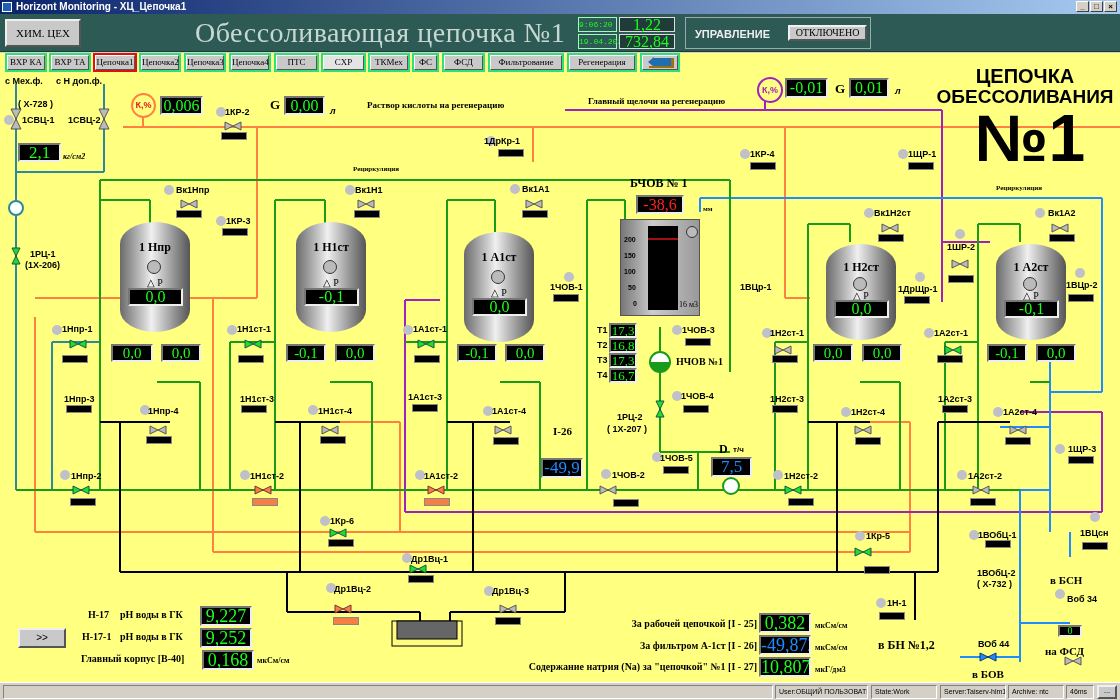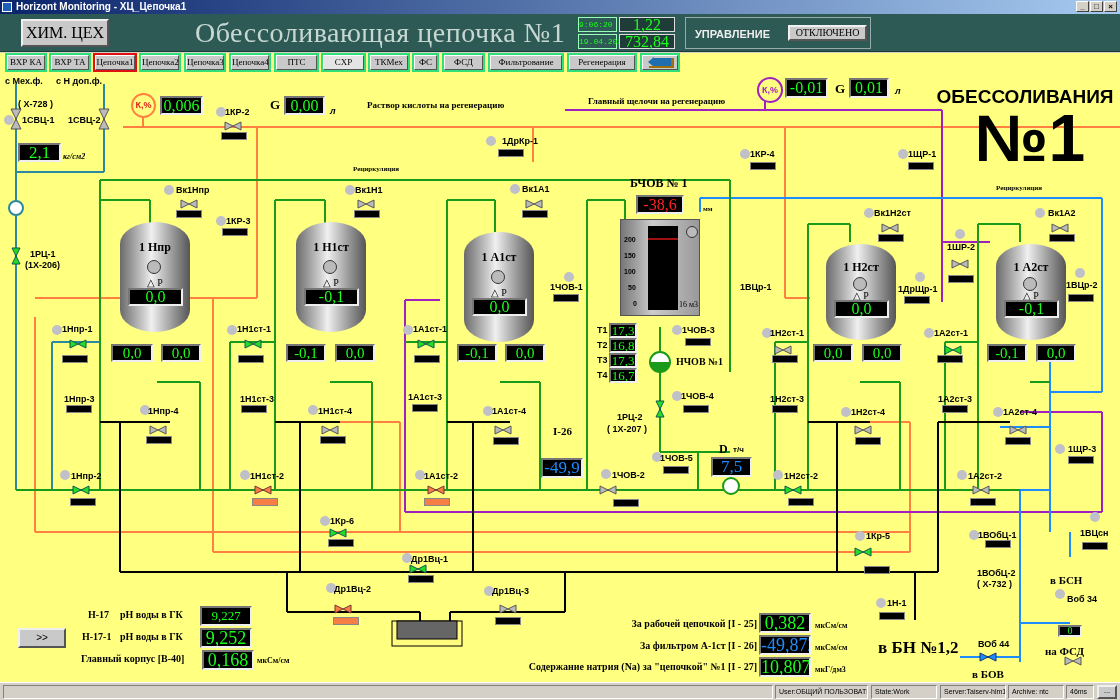--- a/index.html
+++ b/index.html
@@ -3,21 +3,21 @@
 <meta charset="utf-8">
 <style>
 *{box-sizing:border-box;margin:0;padding:0}
 body{width:1120px;height:700px;overflow:hidden;background:#d4d0c8;font-family:"Liberation Sans",sans-serif;position:relative}
 .titlebar{position:absolute;left:0;top:0;width:1120px;height:14px;background:linear-gradient(90deg,#0a246a,#a6caf0);color:#fff;font-size:10px;font-weight:bold;line-height:14px;padding-left:16px}
 .titlebar .app-ico{position:absolute;left:2px;top:2px;width:10px;height:10px;background:#1c5fb8;border:1px solid #fff}
 .winbtns{position:absolute;right:3px;top:1px;display:flex;gap:1px}
 .winbtns span{width:13px;height:11px;background:#d4d0c8;border:1px solid;border-color:#fff #404040 #404040 #fff;font-size:8px;color:#000;line-height:9px;text-align:center;font-weight:bold}
 .header{position:absolute;left:0;top:14px;width:1120px;height:38px;background:#2e5a55;border-bottom:1px solid #1a3a36}
 .btn-gray{background:#c9c9c9;border:2px solid;border-color:#f0f0f0 #555 #555 #f0f0f0;font-family:"Liberation Serif",serif;color:#000;text-align:center;cursor:pointer}
-.hchem{position:absolute;left:21px;top:5px;width:88px;height:28px;font-size:16px;line-height:24px}
+.hchem{position:absolute;left:5px;top:5px;width:76px;height:28px;font-size:11px;line-height:24px}
 .htitle{position:absolute;left:195px;top:3px;font-family:"Liberation Serif",serif;font-size:28px;color:#c7d8d2;letter-spacing:0.5px}
 .clock{position:absolute;left:578px;top:3px}
 .clock .c{position:absolute;width:39px;height:15px;border:1px solid #9fb;background:#2e5a55;color:#1bff1b;font-family:Liberation Mono, monospace;font-size:8px;line-height:13px;}
 .clock .v{position:absolute;width:56px;height:15px;border:1px solid #ddd;background:#1f3c38;color:#1bff1b;font-family:"Liberation Serif",serif;font-size:16px;line-height:13px;text-align:center}
 .ctrlbox{position:absolute;left:685px;top:3px;width:186px;height:32px;border:1px solid #9aa;background:#2e5a55}
 .ctrlbox .lbl{position:absolute;left:9px;top:10px;color:#eee;font-size:11px}
 .ctrlbox .st{position:absolute;left:102px;top:7px;width:79px;height:16px;font-size:10px;line-height:12px}
 .navbar{position:absolute;left:0;top:53px;width:1120px;height:19px;background:#ffff80}
 .nav{position:absolute;top:0;height:19px;border:2px solid #2fe07a;background:#2fe07a;padding:0}
 .nav .inner{display:block;height:15px;background:#c9c9c9;border:1px solid;border-color:#fff #555 #555 #fff;font-family:"Liberation Serif",serif;font-size:9px;line-height:13px;text-align:center;color:#000}
@@ -317,28 +317,29 @@
   <div class="lbl" style="left:330px;top:34px;font-style:italic">л</div>
   <div class="lbls" style="left:367px;top:28px">Раствор кислоты на регенерацию</div>
 
   <div style="position:absolute;left:757px;top:5px;width:26px;height:26px;border:2px solid #a020c0;border-radius:50%;background:#ffff80;color:#a020c0;font-size:9px;font-weight:bold;line-height:22px;text-align:center">К,%</div>
   <div class="disp" style="left:785px;top:6px;width:43px;height:20px;font-size:16px;line-height:16px">-0,01</div>
   <div class="lbls" style="left:835px;top:9px;font-size:13px">G</div>
   <div class="disp" style="left:849px;top:6px;width:40px;height:20px;font-size:16px;line-height:16px">0,01</div>
   <div class="lbl" style="left:895px;top:14px;font-style:italic">л</div>
   <div class="lbls" style="left:588px;top:24px">Главный щелочи на регенерацию</div>
 
+  <div class="bigtitle" style="left:930px;top:-7px;width:190px;font-size:20px">ЦЕПОЧКА</div>
   <div class="bigtitle" style="left:925px;top:14px;width:200px;font-size:19px">ОБЕССОЛИВАНИЯ</div>
   <div class="bigtitle" style="left:940px;top:26px;width:180px;font-size:66px;line-height:80px">№1</div>
 
   <div class="lbls" style="left:353px;top:93px;font-size:7px">Рециркуляция</div>
   <div class="lbls" style="left:996px;top:112px;font-size:7px">Рециркуляция</div>
 
   <div class="dot" style="left:486px;top:64px"></div>
-  <div class="lbl" style="left:502px;top:64px">1ДрКр-1</div>
+  <div class="lbl" style="left:484px;top:64px">1ДрКр-1</div>
   <div class="bar" style="left:498px;top:77px;width:26px"></div>
   <div class="dot" style="left:740px;top:77px"></div>
   <div class="lbl" style="left:750px;top:77px">1КР-4</div>
   <div class="bar" style="left:750px;top:90px;width:26px"></div>
   <div class="dot" style="left:898px;top:77px"></div>
   <div class="lbl" style="left:908px;top:77px">1ЩР-1</div>
   <div class="bar" style="left:908px;top:90px;width:26px"></div>
   <div class="dot" style="left:216px;top:144px"></div>
   <div class="lbl" style="left:226px;top:144px">1КР-3</div>
   <div class="bar" style="left:222px;top:156px;width:26px"></div>
@@ -534,41 +535,41 @@
   <div class="bar" style="left:985px;top:468px;width:26px"></div>
   <div class="dot" style="left:1090px;top:440px"></div>
   <div class="lbl" style="left:1080px;top:456px">1ВЦсн</div>
   <div class="bar" style="left:1082px;top:470px;width:26px"></div>
   <div class="lbl" style="left:977px;top:496px">1ВОбЦ-2</div>
   <div class="lbl" style="left:977px;top:507px">( Х-732 )</div>
   <div class="lbls" style="left:1050px;top:502px;font-size:11px">в БСН</div>
   <div class="dot" style="left:876px;top:526px"></div>
   <div class="lbl" style="left:887px;top:526px">1Н-1</div>
   <div class="bar" style="left:879px;top:540px;width:26px"></div>
-  <div class="lbls" style="left:878px;top:566px;font-size:17px">в БН №1,2</div>
+  <div class="lbls" style="left:878px;top:566px;font-size:12px">в БН №1,2</div>
   <div class="dot" style="left:1055px;top:517px"></div>
   <div class="lbl" style="left:1067px;top:522px">Воб 34</div>
   <div class="disp" style="left:1058px;top:553px;width:24px;height:12px;font-size:10px;line-height:8px">0</div>
   <div class="lbls" style="left:1045px;top:573px;font-size:11px">на ФСД</div>
   <div class="lbl" style="left:978px;top:567px">ВОб 44</div>
   <div class="lbls" style="left:972px;top:596px;font-size:11px">в БОВ</div>
 
   <div class="dot" style="left:402px;top:481px"></div>
   <div class="lbl" style="left:411px;top:482px">Др1Вц-1</div>
   <div class="bar" style="left:408px;top:503px;width:26px"></div>
   <div class="dot" style="left:326px;top:511px"></div>
   <div class="lbl" style="left:334px;top:512px">Др1Вц-2</div>
   <div class="bar orange" style="left:333px;top:545px;width:26px"></div>
   <div class="dot" style="left:484px;top:514px"></div>
   <div class="lbl" style="left:492px;top:514px">Др1Вц-3</div>
   <div class="bar" style="left:495px;top:545px;width:26px"></div>
 
   <div class="lbls" style="left:88px;top:537px;font-size:10px">Н-17</div>
   <div class="lbls" style="left:120px;top:537px;font-size:10px">pH воды в ГК</div>
-  <div class="disp" style="left:200px;top:534px;width:52px;height:20px;font-size:13px;line-height:16px">9,227</div>
+  <div class="disp" style="left:200px;top:534px;width:52px;height:20px;font-size:18px;line-height:16px">9,227</div>
   <div class="lbls" style="left:82px;top:559px;font-size:10px">Н-17-1</div>
   <div class="lbls" style="left:120px;top:559px;font-size:10px">pH воды в ГК</div>
   <div class="disp" style="left:200px;top:556px;width:52px;height:20px;font-size:18px;line-height:16px">9,252</div>
   <div class="lbls" style="left:81px;top:581px;font-size:10px">Главный корпус [В-40]</div>
   <div class="disp" style="left:202px;top:578px;width:52px;height:20px;font-size:18px;line-height:16px">0,168</div>
   <div class="lbls" style="left:257px;top:584px;font-size:8px">мкСм/см</div>
 
   <div class="lbls" style="left:612px;top:546px;font-size:10px;width:145px;text-align:right">За рабочей цепочкой [I - 25]</div>
   <div class="disp" style="left:759px;top:541px;width:52px;height:20px;font-size:18px;line-height:16px">0,382</div>
   <div class="lbls" style="left:815px;top:549px;font-size:8px">мкСм/см</div>

